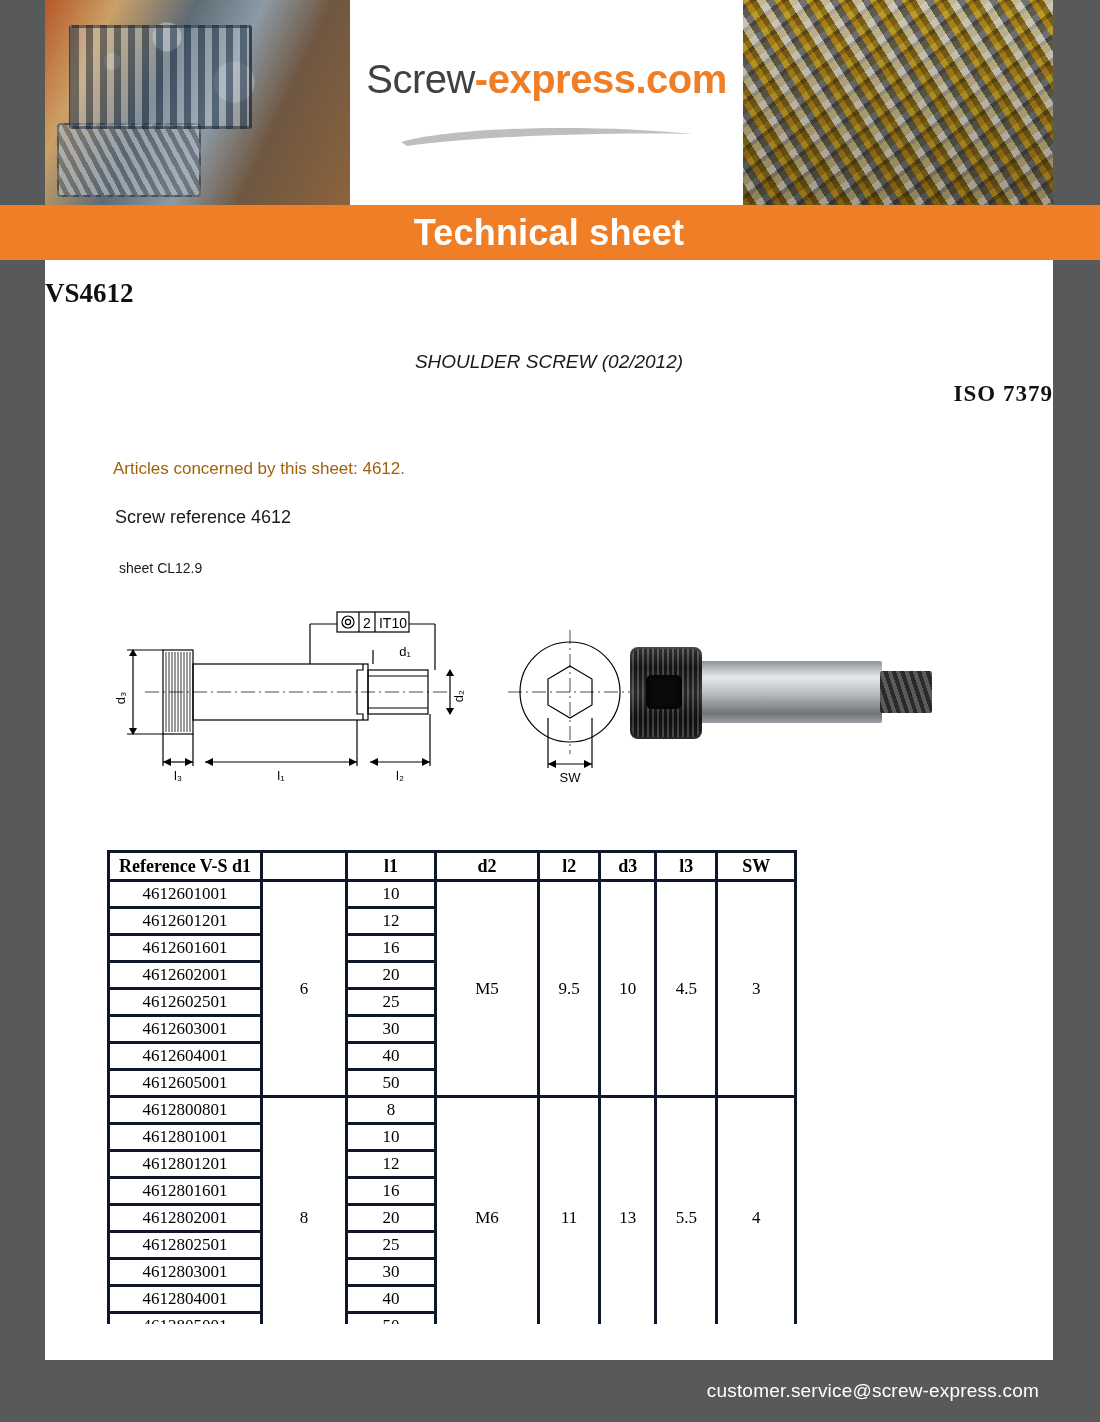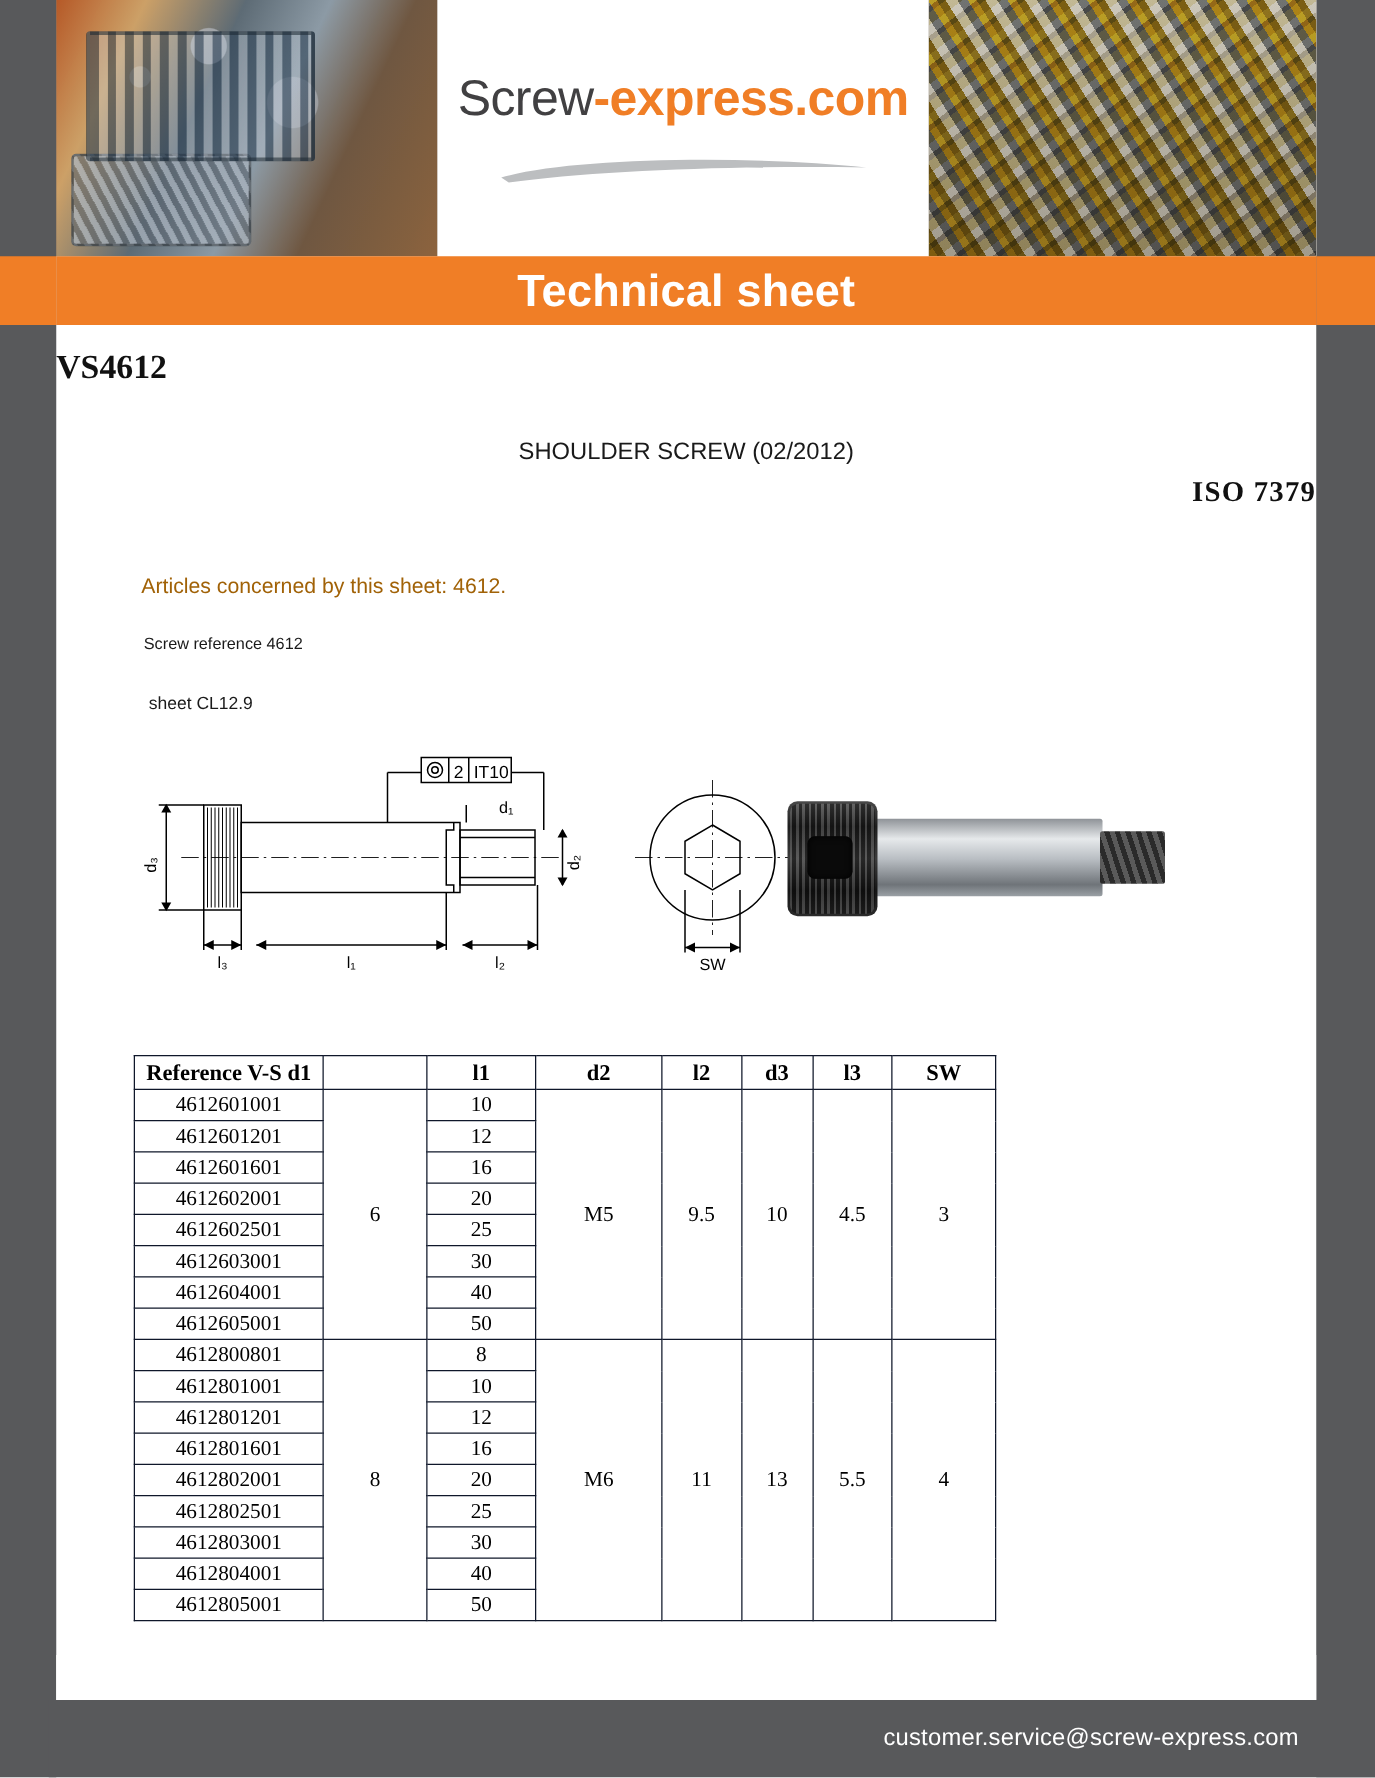--- a/index.html
+++ b/index.html
@@ -167,38 +167,39 @@
     font-weight: bold;
     font-size: 27px;
     color: #111;
     margin-top: 18px;
   }
   .doc-subtitle {
     text-align: center;
     font-size: 19px;
     color: #1a1a1a;
     margin-top: 42px;
+    font-style: italic;
   }
   .doc-standard {
     text-align: right;
     font-family: "Liberation Serif", serif;
     font-weight: bold;
     font-size: 23px;
     color: #111;
     margin-top: 8px;
     letter-spacing: 1px;
   }
   .articles-line {
     margin: 52px 0 0 68px;
     font-size: 17px;
     color: #a16207;
   }
   .ref-line {
     margin: 28px 0 0 70px;
-    font-size: 13px;
+    font-size: 18px;
     color: #1a1a1a;
   }
   .material-line {
     margin: 32px 0 0 74px;
     font-size: 14px;
     color: #1a1a1a;
   }
 
   
   .drawing-area {
@@ -267,21 +268,21 @@
     width: 690px;
   }
   table.spec {
     border-collapse: collapse;
     width: 690px;
     font-family: "Liberation Serif", serif;
     font-size: 17px;
     color: #000;
   }
   table.spec th, table.spec td {
-    border: 1px solid #0f172a;
+    border: 3px solid #0f172a;
     text-align: center;
     height: 24px;
     padding: 0;
   }
   table.spec th {
     font-weight: bold;
     font-size: 18px;
     height: 26px;
   }
   th.ref-head {

